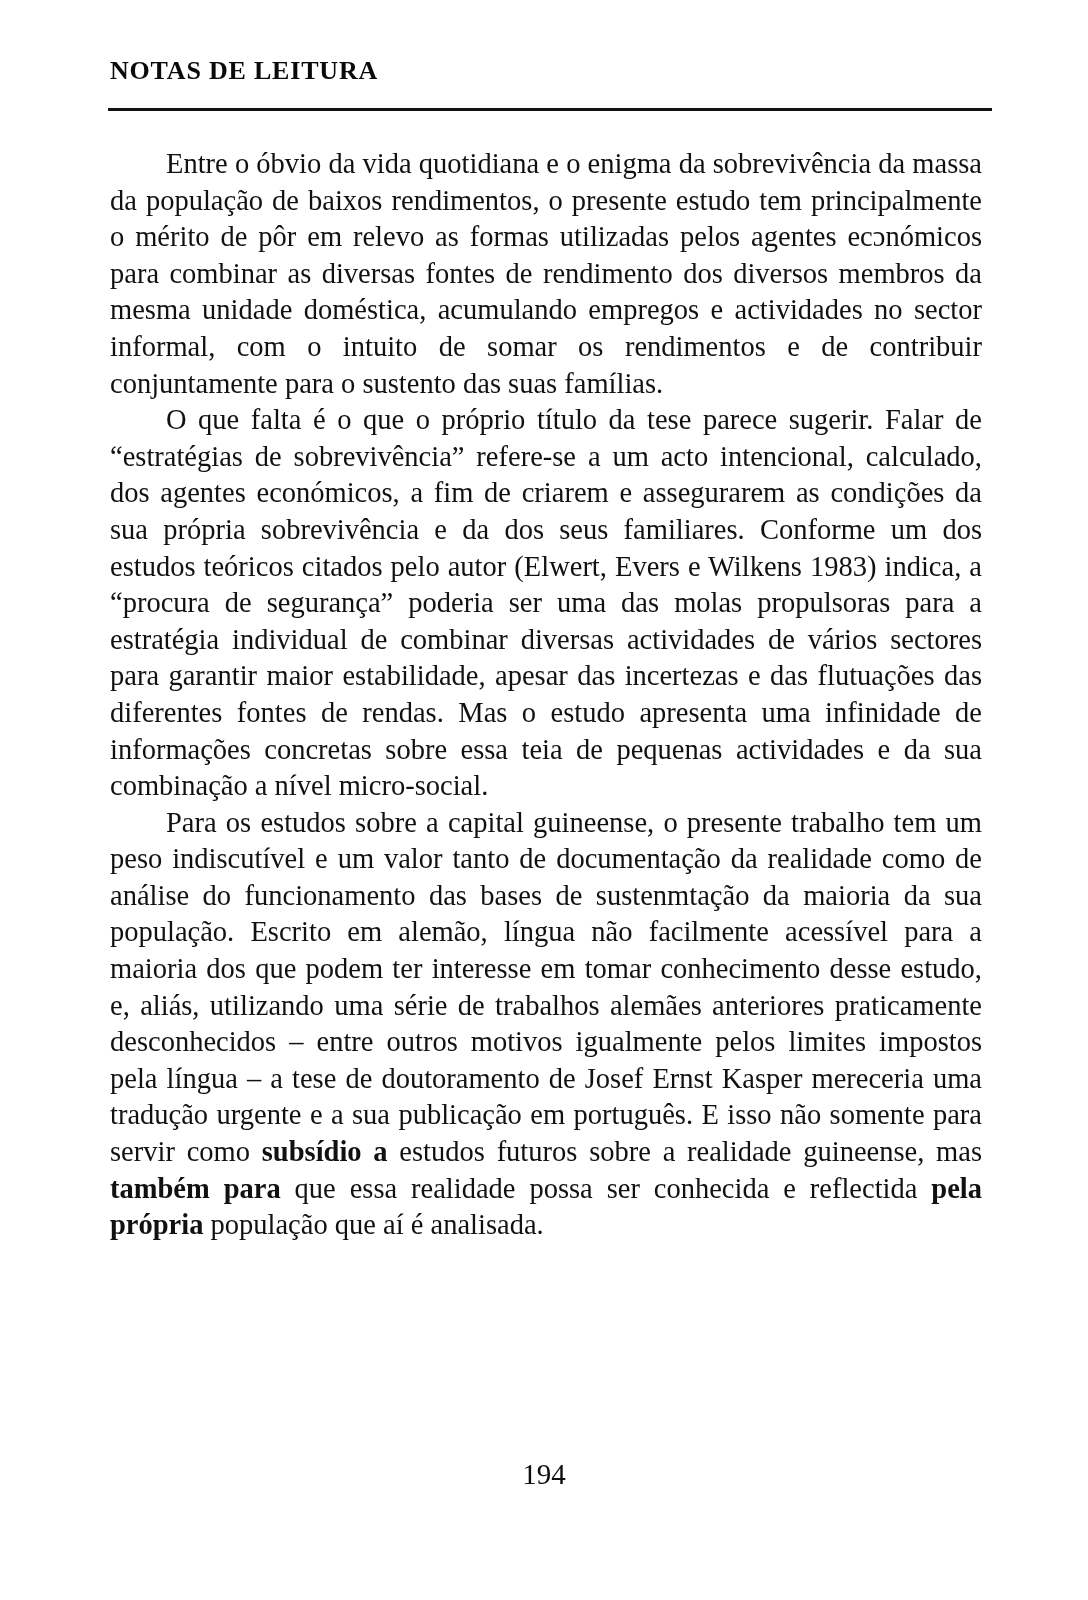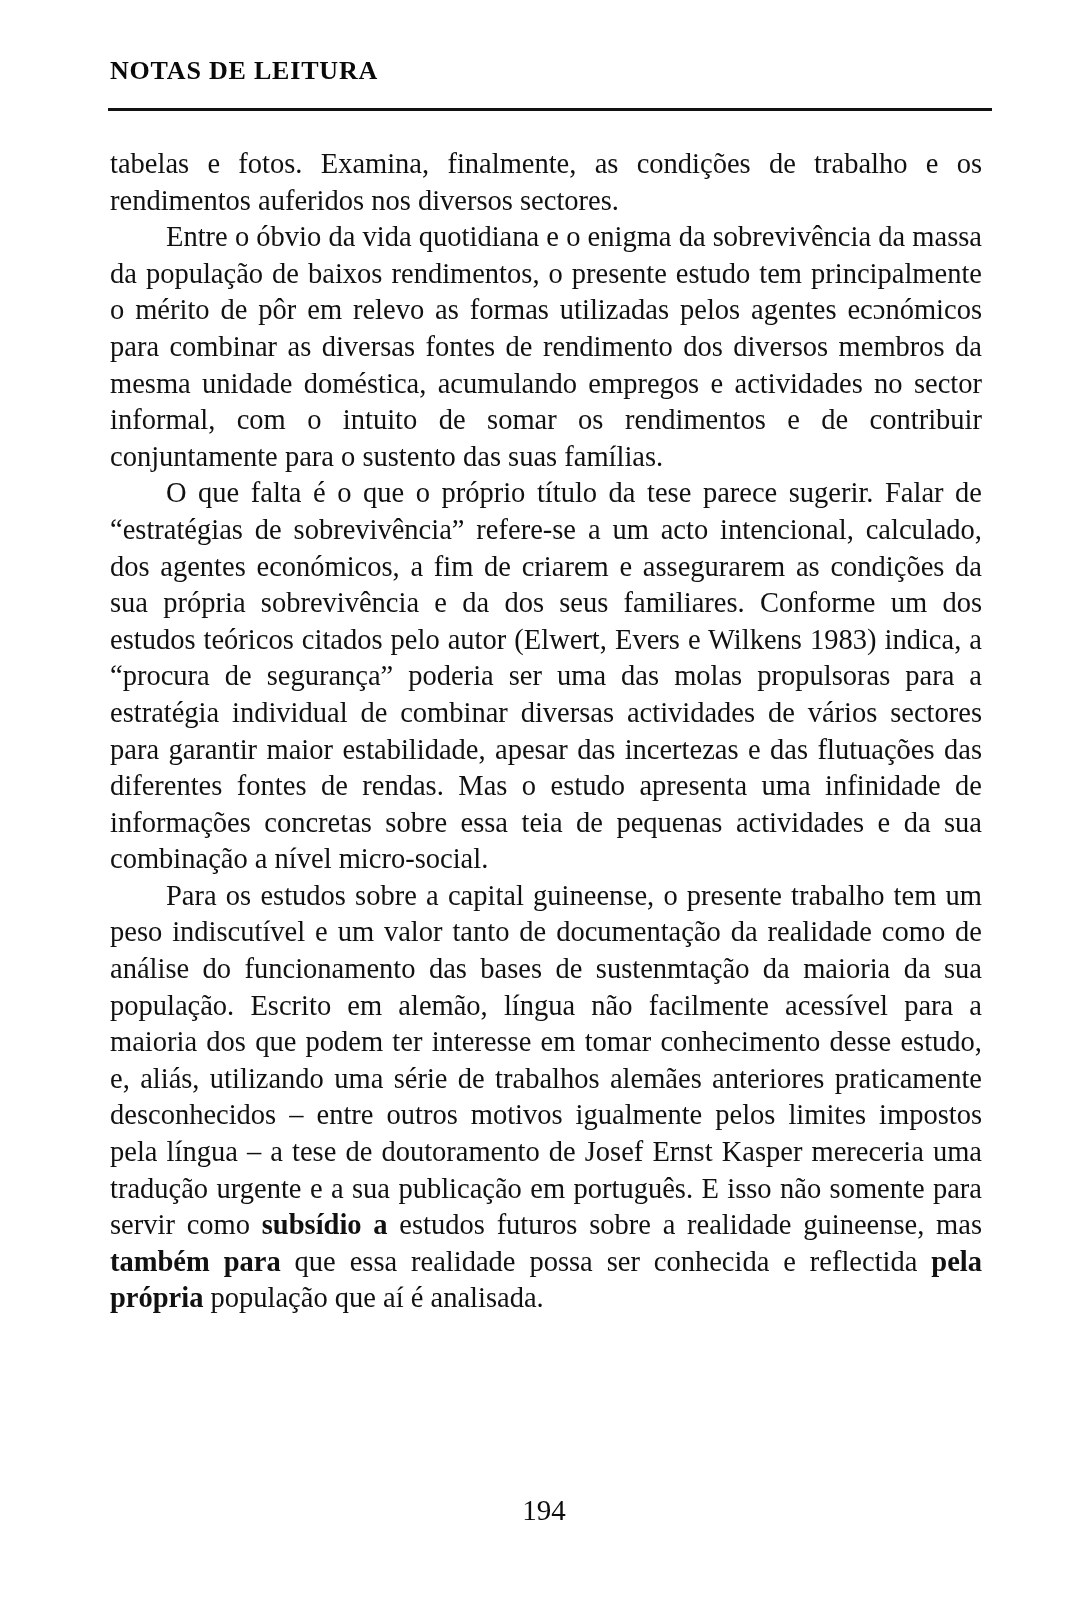--- a/index.html
+++ b/index.html
@@ -73,41 +73,40 @@
   
   .ink-heavy {
     font-weight: bold;
     font-family: Liberation Serif, serif;
   }
 
   
   .folio {
     position: absolute;
     left: 0;
-    top: 1496px;
+    top: 1460px;
     width: 1088px;
     text-align: center;
     font-size: 29px;
     line-height: 1;
     color: #0d0d0d;
   }
 </style>
 </head>
 <body>
 
 <div class="page">
 
   <div class="running-header">
     <div class="running-header-title">NOTAS DE LEITURA</div>
   </div>
   <div class="header-rule"></div>
 
   <div class="textblock">
 
-    <p>tabelas e fotos. Examina, finalmente, as condições de trabalho e os rendimentos auferidos nos diversos sectores.</p>
 
     <p class="indent">Entre o óbvio da vida quotidiana e o enigma da sobrevivência da massa da população de baixos rendimentos, o presente estudo tem principalmente o mérito de pôr em relevo as formas utilizadas pelos agentes ecɔnómicos para combinar as diversas fontes de rendimento dos diversos membros da mesma unidade doméstica, acumulando empregos e actividades no sector informal, com o intuito de somar os rendimentos e de contribuir conjuntamente para o sustento das suas famílias.</p>
 
     <p class="indent">O que falta é o que o próprio título da tese parece sugerir. Falar de “estratégias de sobrevivência” refere-se a um acto intencional, calculado, dos agentes económicos, a fim de criarem e assegurarem as condições da sua própria sobrevivência e da dos seus familiares. Conforme um dos estudos teóricos citados pelo autor (Elwert, Evers e Wilkens 1983) indica, a “procura de segurança” poderia ser uma das molas propulsoras para a estratégia individual de combinar diversas actividades de vários sectores para garantir maior estabilidade, apesar das incertezas e das flutuações das diferentes fontes de rendas. Mas o estudo apresenta uma infinidade de informações concretas sobre essa teia de pequenas actividades e da sua combinação a nível micro-social.</p>
 
     <p class="indent"><span>Para os estudos sobre a capital guineense, o presente trabalho tem um peso indiscutível e um valor tanto de documentação da realidade como de análise do funcionamento das bases de sustenmtação da maioria da sua população. Escrito em alemão, língua não facilmente acessível para a maioria dos que podem ter interesse em tomar conhecimento desse estudo, e, aliás, utilizando uma série de trabalhos alemães anteriores praticamente desconhecidos – entre outros motivos igualmente pelos limites impostos pela língua – a tese de doutoramento de Josef Ernst Kasper mereceria uma tradução urgente e a sua publicação em português. E isso não somente para servir como </span><span class="ink-heavy">subsídio a</span><span> estudos futuros sobre a realidade guineense, mas </span><span class="ink-heavy">também para</span><span> que essa realidade possa ser conhecida e reflectida </span><span class="ink-heavy">pela própria</span><span> população que aí é analisada.</span></p>
 
   </div>
 
   <div class="folio">194</div>

